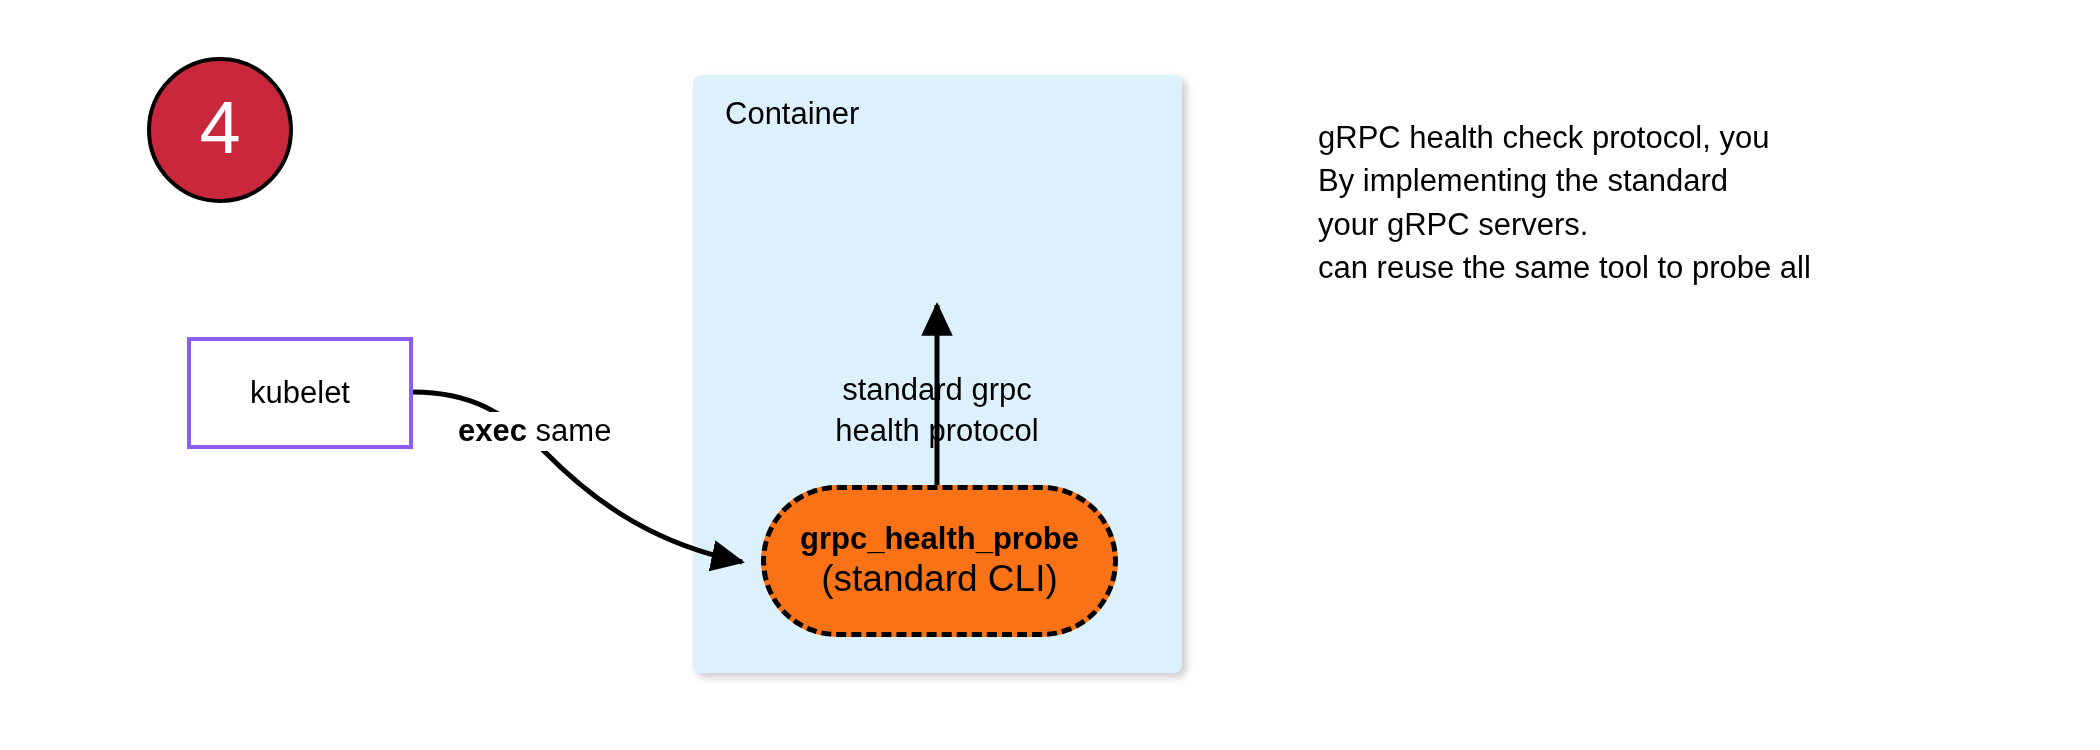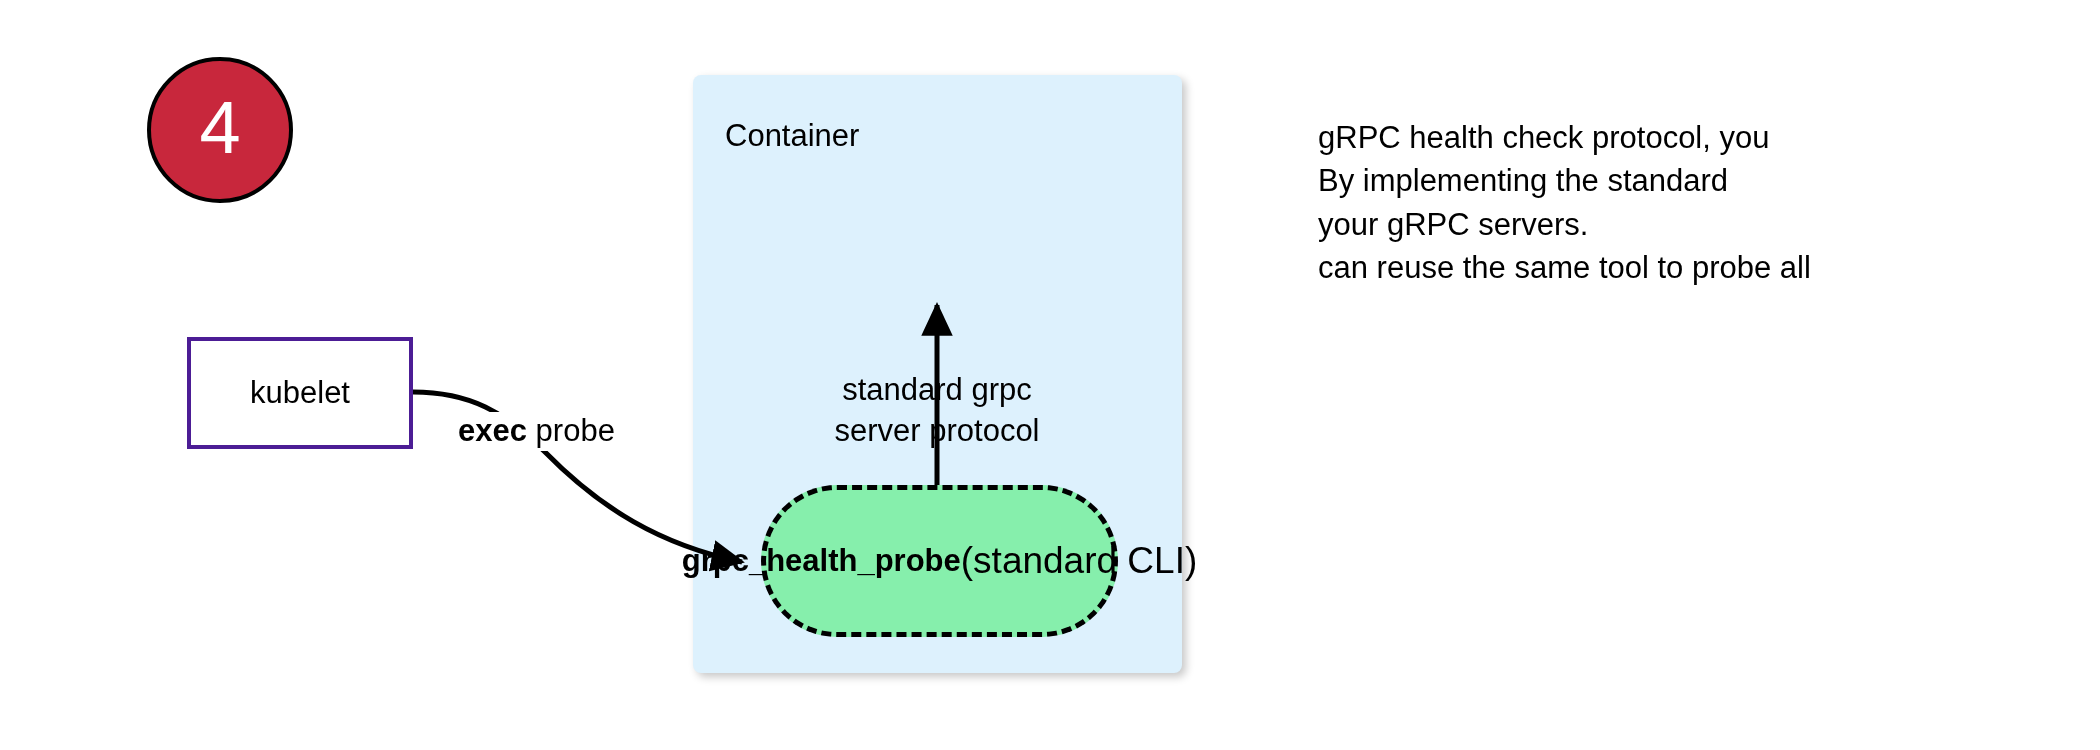--- a/index.html
+++ b/index.html
@@ -54,21 +54,21 @@
     top: 75px;
     width: 489px;
     height: 598px;
     background: #ddf1fd;
     border-radius: 8px;
     box-shadow: 4px 4px 9px rgba(0,0,0,0.22);
   }
   .container-title {
     position: absolute;
     left: 32px;
-    top: 44px;
+    top: 22px;
     font-size: 31px;
     line-height: 1.1;
     white-space: nowrap;
   }
 
   
   .server-card {
     position: absolute;
     left: 728px;
     top: 186px;
@@ -94,25 +94,25 @@
   }
 
   
   .probe-pill {
     position: absolute;
     left: 761px;
     top: 485px;
     width: 357px;
     height: 152px;
     box-sizing: border-box;
-    background: #86efac;
+    background: #f97316;
     border: 5px dashed #000000;
     border-radius: 76px;
     display: flex;
-    flex-direction: row;
+    flex-direction: column;
     align-items: center;
     justify-content: center;
   }
   .probe-pill-title {
     font-size: 31px;
     font-weight: bold;
     line-height: 1.18;
     white-space: nowrap;
   }
   .probe-pill-sub {
@@ -124,21 +124,21 @@
 
   
   .kubelet-box {
     position: absolute;
     left: 187px;
     top: 337px;
     width: 226px;
     height: 112px;
     box-sizing: border-box;
     background: #ffffff;
-    border: 4px solid #4c1d95;
+    border: 4px solid #8b5cf6;
     display: flex;
     align-items: center;
     justify-content: center;
   }
   .kubelet-label {
     font-size: 31px;
     white-space: nowrap;
   }
 
   
@@ -223,25 +223,25 @@
   <div class="kubelet-box node-z">
     <span class="kubelet-label">kubelet</span>
   </div>
 
 
   <div class="probe-pill node-z">
     <span class="probe-pill-title">grpc_health_probe</span>
     <span class="probe-pill-sub">(standard CLI)</span>
   </div>
 
-  <div class="exec-label label-z"><b>exec</b><span> probe</span></div>
+  <div class="exec-label label-z"><b>exec</b><span> same</span></div>
 
   <div class="protocol-label label-z">
     <span class="pl-line">standard grpc</span>
-    <span class="pl-line">server protocol</span>
+    <span class="pl-line">health protocol</span>
   </div>
 
   <div class="note label-z">
     <span class="note-line">gRPC health check protocol, you</span>
     <span class="note-line">By implementing the standard</span>
     <span class="note-line">your gRPC servers.</span>
     <span class="note-line">can reuse the same tool to probe all</span>
   </div>
 
 </div>

